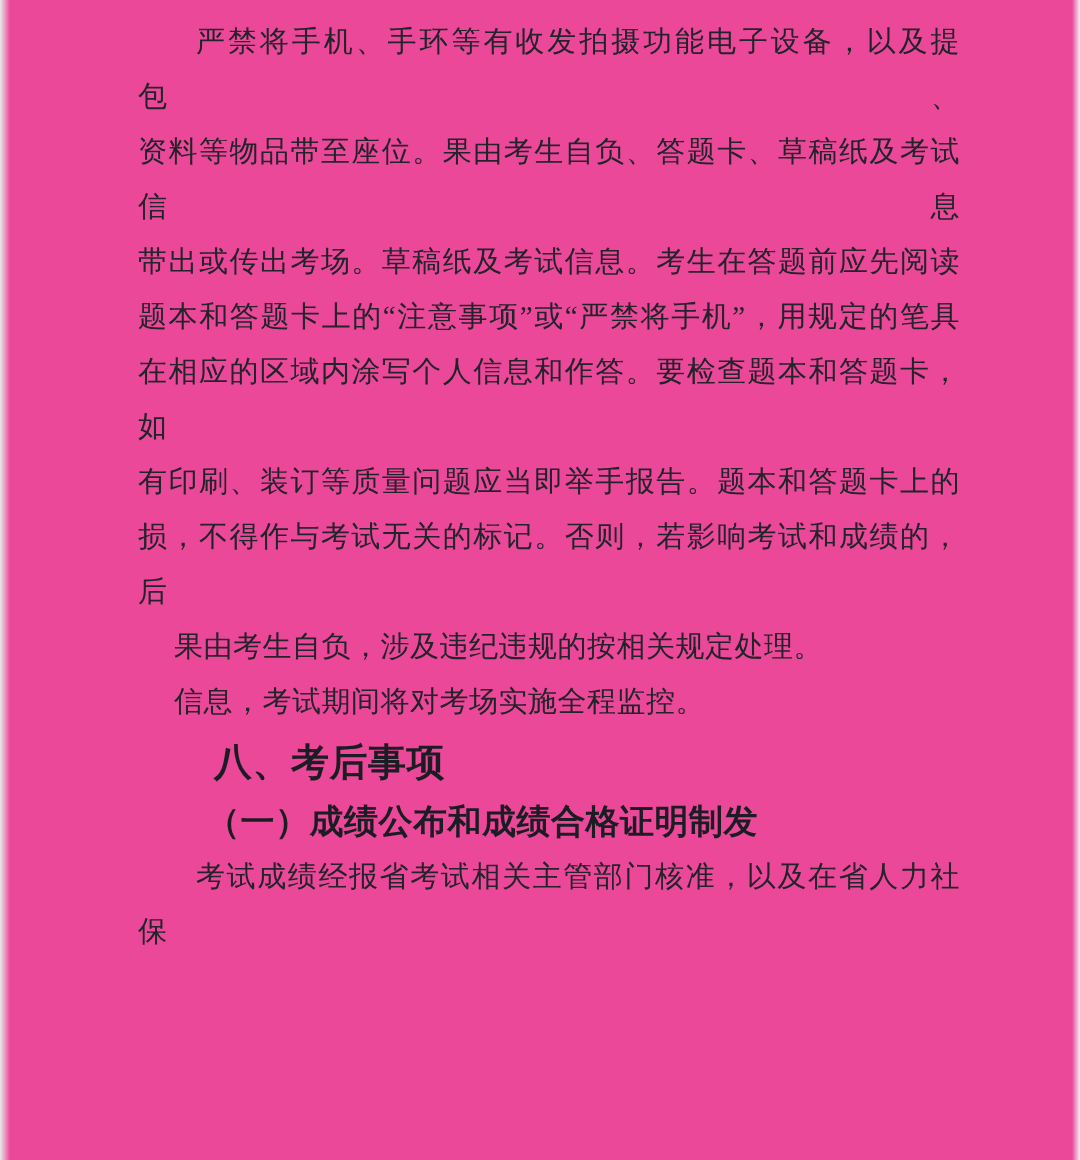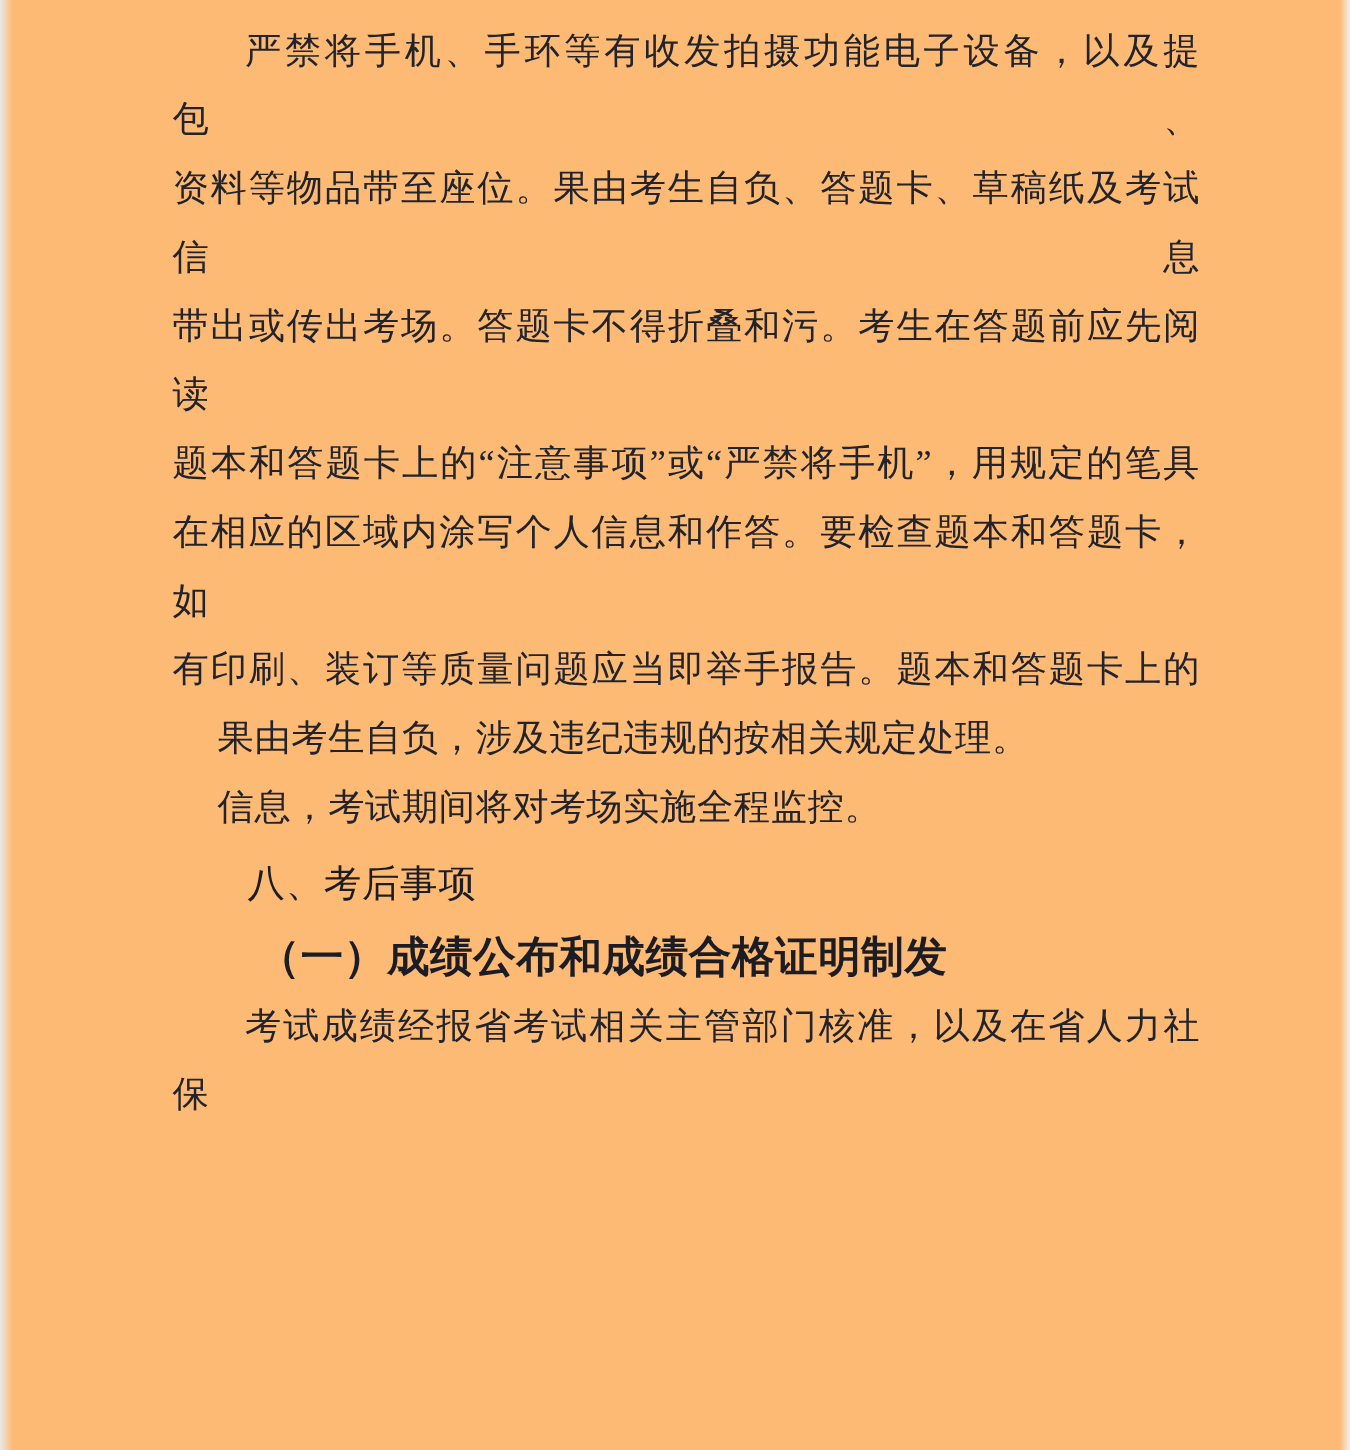--- a/index.html
+++ b/index.html
@@ -4,21 +4,21 @@
 <style>
   html, body {
     margin: 0;
     padding: 0;
     background: #ffffff;
   }
   .page {
     position: relative;
     width: 1080px;
     height: 1160px;
-    background: #fdba74;
+    background: #ec4899;
     overflow: hidden;
     font-family: "Liberation Serif", "DejaVu Serif", serif;
   }
   
   .page::before {
     content: "";
     position: absolute;
     left: 0; top: 0; bottom: 0;
     width: 10px;
     background: linear-gradient(to right, #e9e9e9, rgba(255,255,255,0));
@@ -51,22 +51,22 @@
   .indent {
     text-indent: 2em;
   }
   .end {
     text-align: left;
     text-align-last: left;
     margin-left: 36px;
   }
   .heading1 {
     font-family: "Liberation Sans", "DejaVu Sans", sans-serif;
-    font-weight: normal;
-    font-size: 30px;
+    font-weight: bold;
+    font-size: 38px;
     text-align: left;
     text-align-last: left;
     margin-top: 6px;
     color: #1c1c24;
   }
   .heading2 {
     font-weight: bold;
     font-size: 34px;
     text-align: left;
     text-align-last: left;
@@ -74,24 +74,25 @@
     color: #1c1c24;
   }
 </style>
 </head>
 <body>
 
 <div class="page">
   <div class="text-block">
     <p class="line indent">严禁将手机、手环等有收发拍摄功能电子设备，以及提包、</p>
     <p class="line">资料等物品带至座位。果由考生自负、答题卡、草稿纸及考试信息</p>
-    <p class="line">带出或传出考场。答题卡不得折叠和污。考生在答题前应先阅读</p>
+    <p class="line">带出或传出考场。草稿纸及考试信息。考生在答题前应先阅读</p>
     <p class="line">题本和答题卡上的“注意事项”或“严禁将手机”，用规定的笔具</p>
     <p class="line">在相应的区域内涂写个人信息和作答。要检查题本和答题卡，如</p>
     <p class="line">有印刷、装订等质量问题应当即举手报告。题本和答题卡上的</p>
+    <p class="line">损，不得作与考试无关的标记。否则，若影响考试和成绩的，后</p>
     <p class="line end">果由考生自负，涉及违纪违规的按相关规定处理。</p>
     <p class="line end">信息，考试期间将对考场实施全程监控。</p>
     <p class="line heading1 indent">八、考后事项</p>
     <p class="line heading2 indent">（一）成绩公布和成绩合格证明制发</p>
     <p class="line indent">考试成绩经报省考试相关主管部门核准，以及在省人力社保</p>
 
   </div>
 </div>
 
 </body></html>

